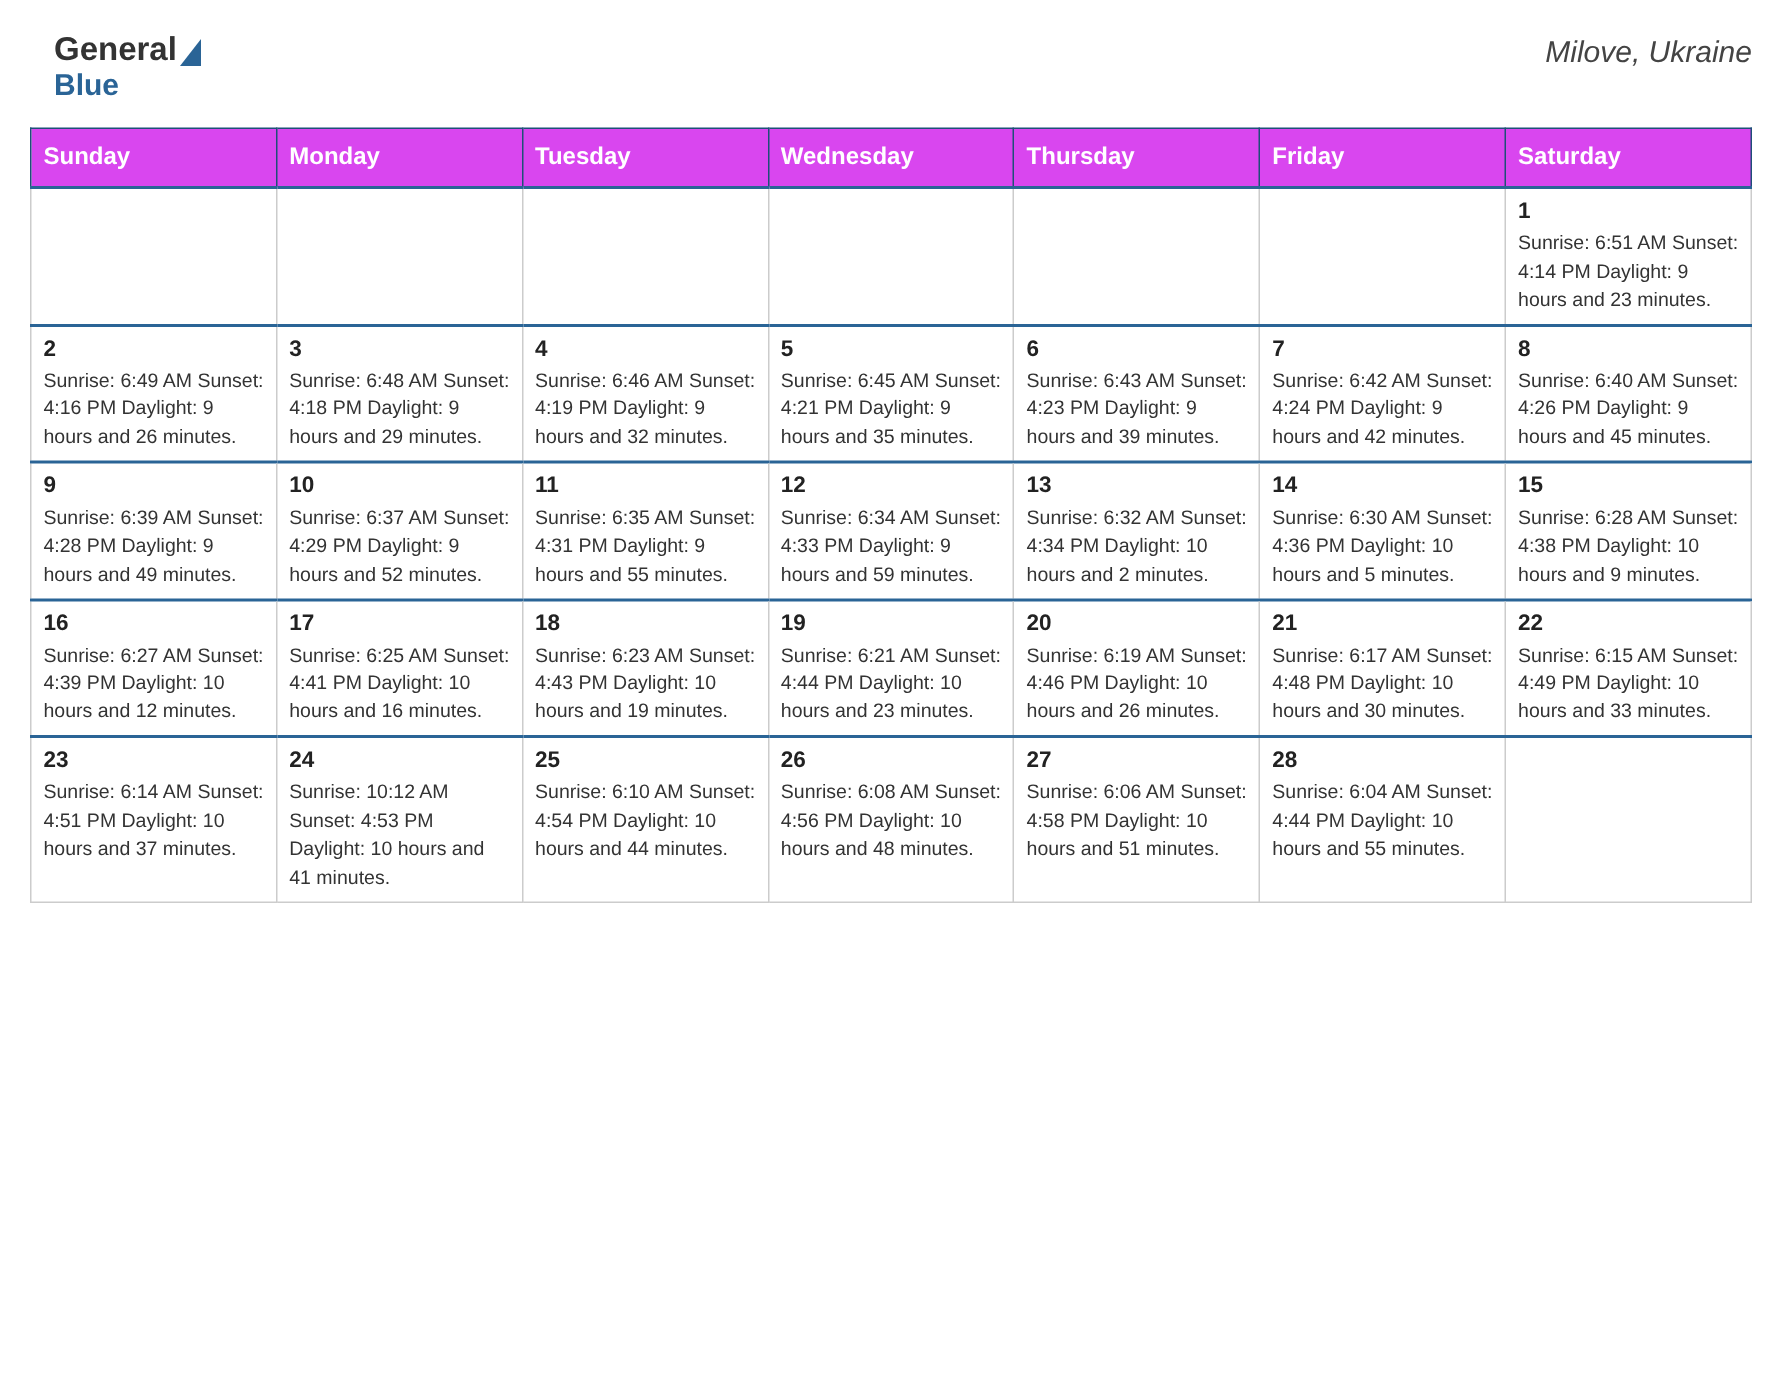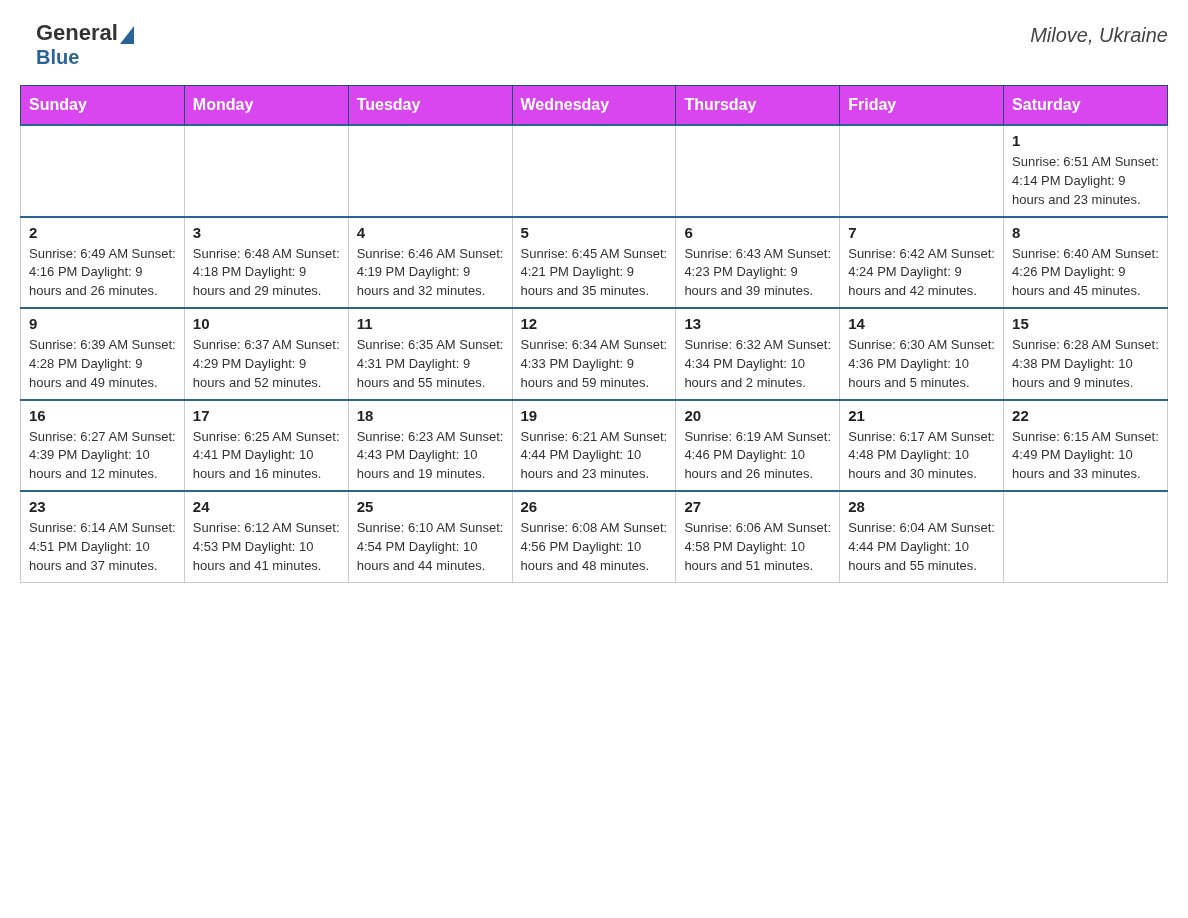--- a/index.html
+++ b/index.html
@@ -280,21 +280,21 @@
       </tr>
       <tr class="row-divider">
         <td>
           <span class="day-number">23</span>
           <div class="day-info">Sunrise: 6:14 AM
 Sunset: 4:51 PM
 Daylight: 10 hours and 37 minutes.</div>
         </td>
         <td>
           <span class="day-number">24</span>
-          <div class="day-info">Sunrise: 6:12 AM
+          <div class="day-info">Sunrise: 10:12 AM
 Sunset: 4:53 PM
 Daylight: 10 hours and 41 minutes.</div>
         </td>
         <td>
           <span class="day-number">25</span>
           <div class="day-info">Sunrise: 6:10 AM
 Sunset: 4:54 PM
 Daylight: 10 hours and 44 minutes.</div>
         </td>
         <td>

